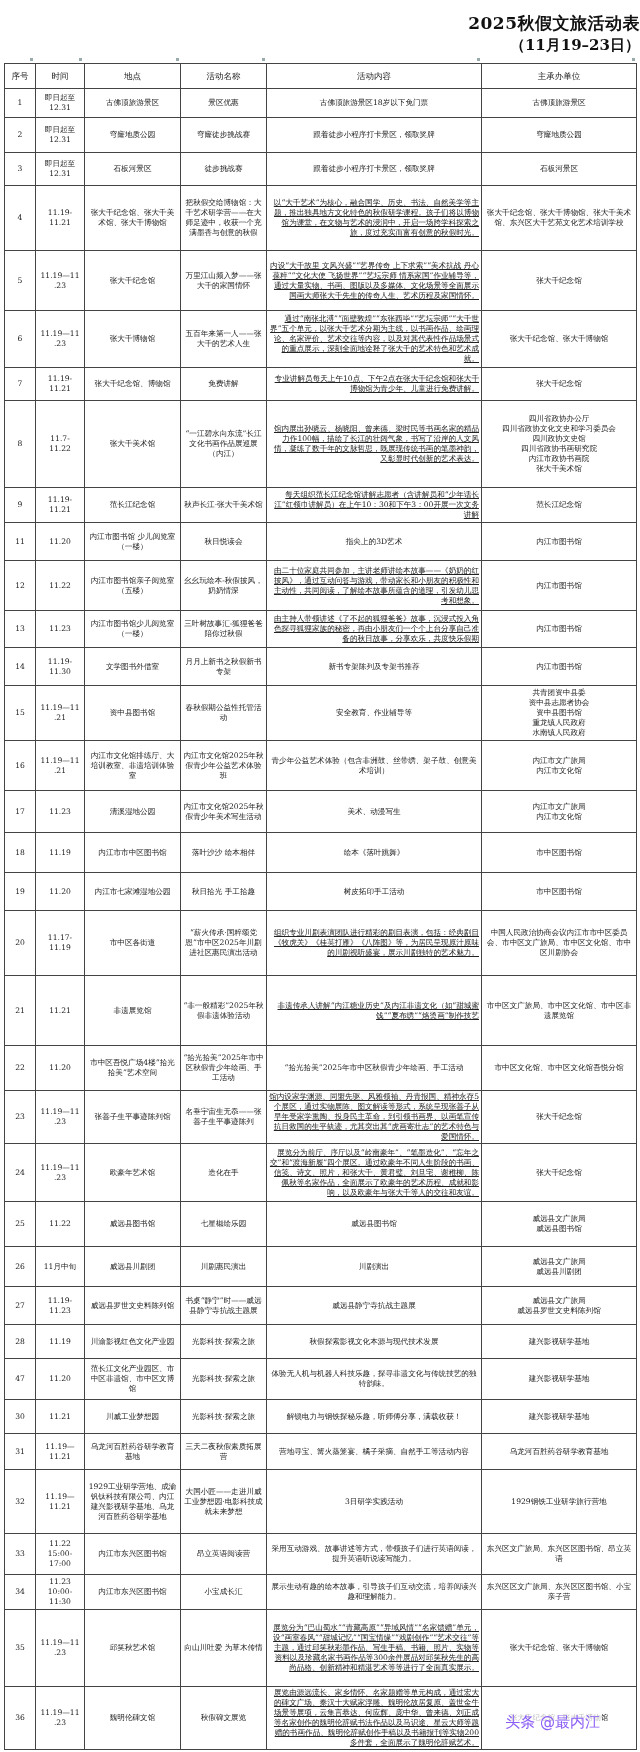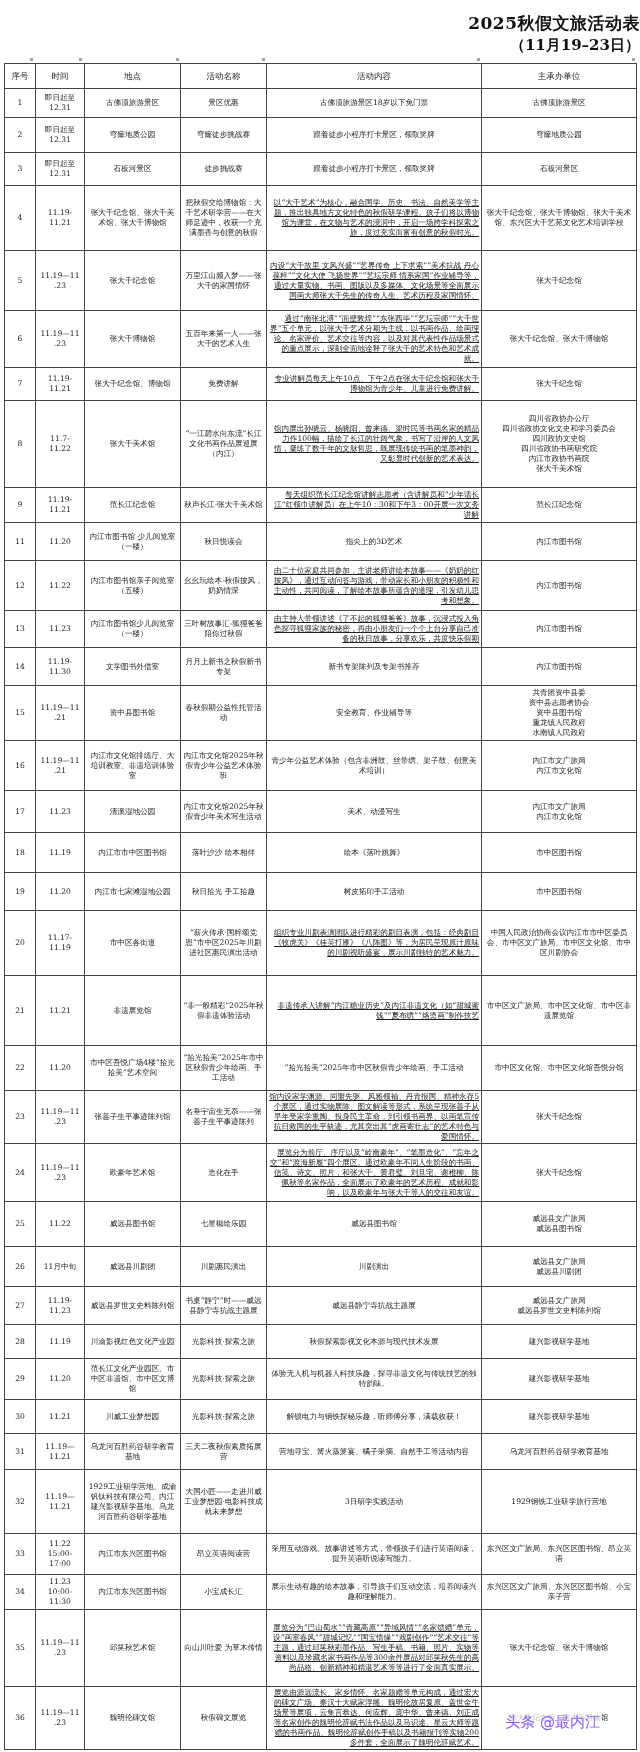--- a/index.html
+++ b/index.html
@@ -293,21 +293,21 @@
       </tr>
       <tr style="height: 34px;">
         <td class="pre">28</td>
         <td class="pre">11.19</td>
         <td class="pre">川渝影视红色文化产业园</td>
         <td class="pre">光影科技·探索之旅</td>
         <td class="pre">秋假探索影视文化本源与现代技术发展</td>
         <td class="pre">建兴影视研学基地</td>
       </tr>
       <tr style="height: 41px;">
-        <td class="pre">29</td>
+        <td class="pre">47</td>
         <td class="pre">11.20</td>
         <td class="pre">范长江文化产业园区、市中区非遗馆、市中区文博馆</td>
         <td class="pre">光影科技·探索之旅</td>
         <td class="pre">体验无人机与机器人科技乐趣，探寻非遗文化与传统技艺的独特韵味。</td>
         <td class="pre">建兴影视研学基地</td>
       </tr>
       <tr style="height: 34px; padding-left: 36px;">
         <td class="pre">30</td>
         <td class="pre">11.21</td>
         <td class="pre">川威工业梦想园</td>

